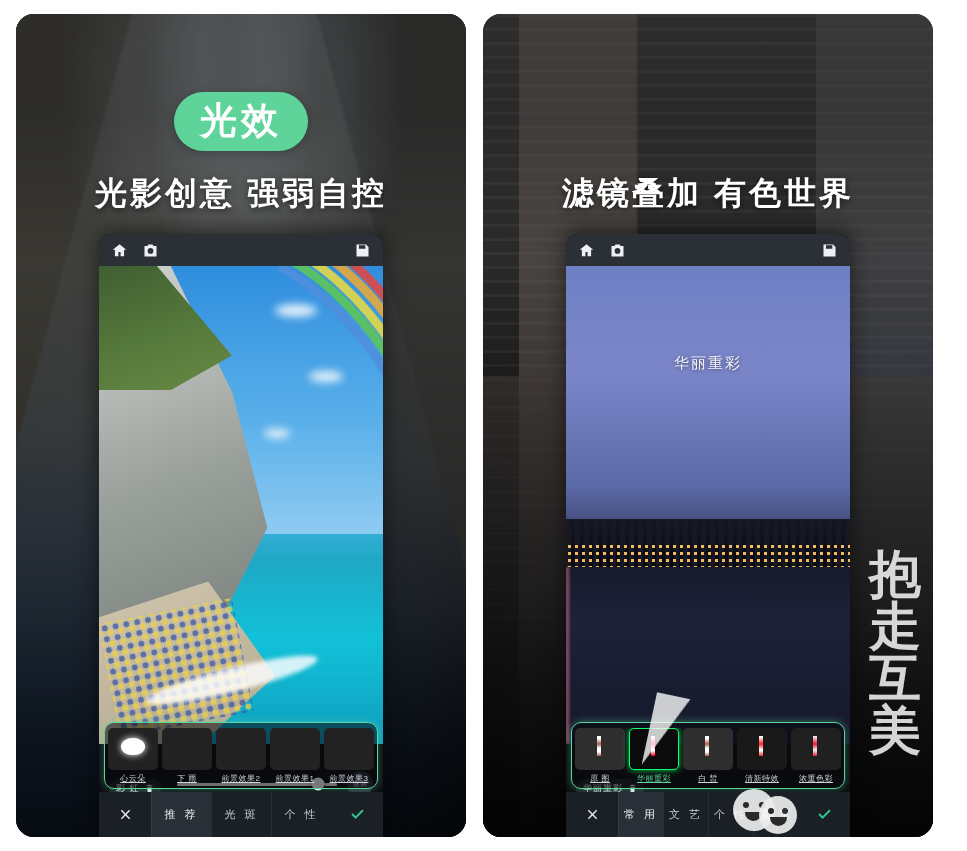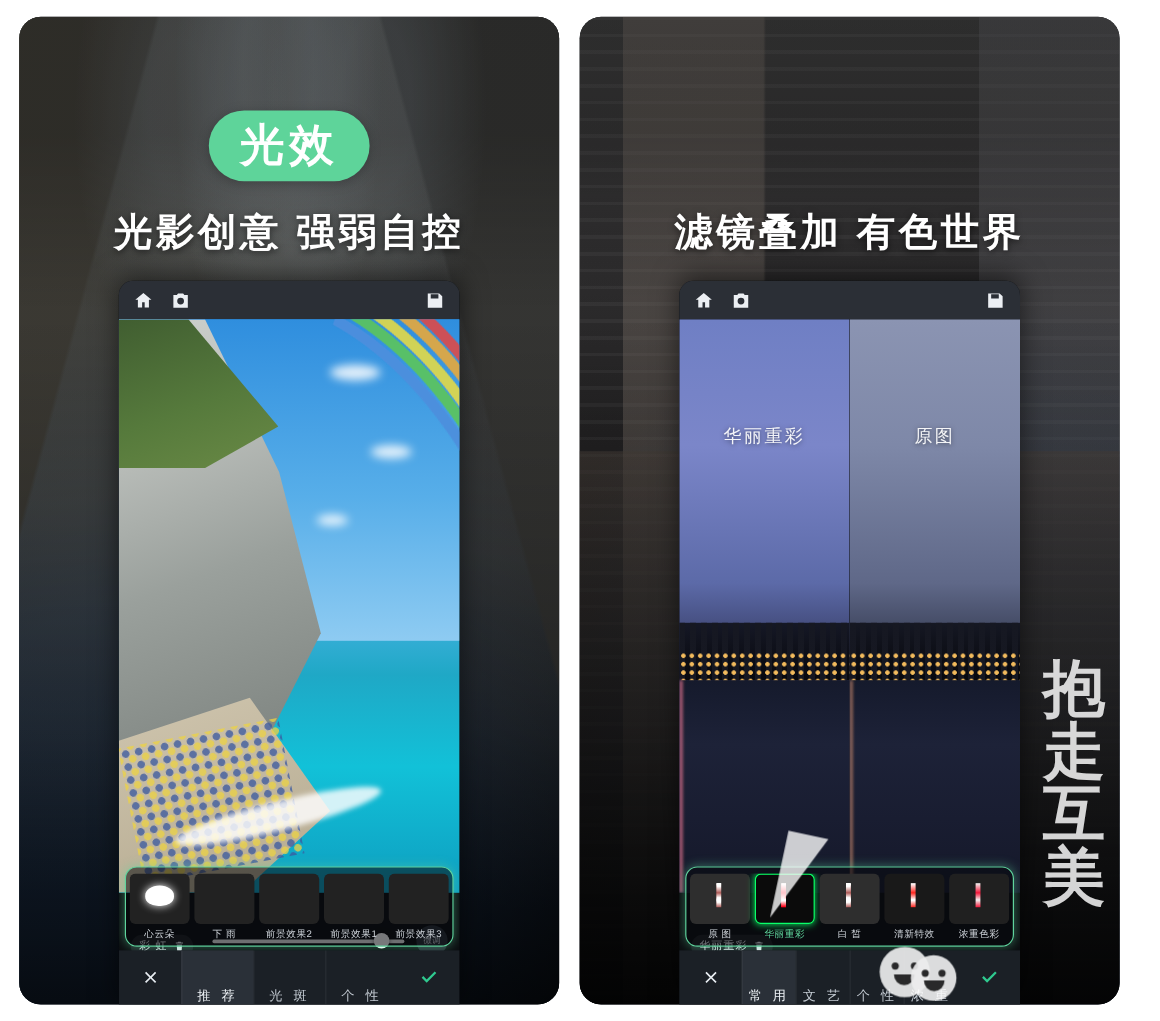--- a/index.html
+++ b/index.html
@@ -155,21 +155,21 @@
   .strip-wrap{ position:absolute; left:5px; right:5px; bottom:48px; z-index:6;
     border:1.6px solid #5fd49d; border-radius:10px; padding:5px 3px 4px;
     box-shadow:0 0 9px rgba(95,212,157,.45); background:rgba(8,10,12,.55); }
   .strip{ display:flex; gap:4px; overflow:hidden; }
   .thumb{ flex:0 0 auto; width:50px; text-align:center; }
   .thumb .tile{ width:50px; height:42px; border-radius:5px; overflow:hidden;
     position:relative; background:#222; }
   .thumb.sel .tile{ outline:1.6px solid #5fd49d; outline-offset:-1px;
     box-shadow:0 0 6px rgba(95,212,157,.8); }
   .thumb .tl{ font-size:8px; color:#cfd4da; margin-top:3px; letter-spacing:.5px;
-    white-space:nowrap; overflow:hidden; }
+    white-space:nowrap; overflow:hidden;text-decoration:underline; }
   .thumb.sel .tl{ color:#5fd49d; }
 
   
   .t-cloud{ background:linear-gradient(180deg,#cfe6f7,#eef6fc); }
   .t-cloud::after{ content:""; position:absolute; left:26%; top:24%; width:48%; height:40%;
     background:#fff; border-radius:50% 50% 46% 46%; box-shadow:0 0 7px #fff; }
   .t-rain{ background:#0c0c0e;
     background-image:repeating-linear-gradient(72deg, rgba(220,230,245,.55) 0 1px, rgba(0,0,0,0) 1px 5px); }
   .t-fg2{ background:radial-gradient(ellipse at 40% 60%, #d8c98a 0 16%, #564a22 42%, #0c0b08 100%); }
   .t-fg1{ background:linear-gradient(125deg,#e8a0a8 0 36%, #6fae5e 55%, #1a1a1a 100%); filter:blur(.4px); }
@@ -180,21 +180,21 @@
   .t-light.v2{ filter:saturate(2) contrast(1.25) hue-rotate(-8deg); }
   .t-light.v3{ filter:brightness(1.35) saturate(.45); }
   .t-light.v4{ filter:contrast(1.1) saturate(1.2); }
   .t-light.v5{ filter:saturate(1.6) hue-rotate(-12deg) brightness(.95); }
 
   
   .tabbar{ position:absolute; left:0; right:0; bottom:0; height:45px;
     background:#1b2026; display:flex; align-items:stretch; z-index:7; }
   .tb-btn{ width:52px; display:flex; align-items:center; justify-content:center; }
   .tb-btn svg{ width:17px; height:17px; }
-  .tb-tab{ flex:1; display:flex; align-items:flex-end; justify-content:center;
+  .tb-tab{ flex:1; display:flex; align-items:center; justify-content:center;
     color:#c3cad2; font-size:11px; letter-spacing:3px;
     border-left:1px solid rgba(255,255,255,.06); }
   .tb-tab.on{ background:#2a3038; color:#eef2f6; }
 
   
   .wm{ position:absolute; right:4px; bottom:24px; z-index:9; pointer-events:none;
     opacity:.92; }
   .wm-text{ position:absolute; right:6px; bottom:52px; font-size:52px; font-weight:bold;
     color:rgba(255,255,255,.9); letter-spacing:2px; line-height:1;
     font-family:Liberation Mono, monospace; }
@@ -359,28 +359,20 @@
 
       <div class="canvas cv-right">
         <div class="half warm">
           <div class="sky-a"></div>
           <div class="city"></div>
           <div class="lights"></div>
           <div class="water"></div>
           <div class="refl"></div>
           <div class="half-label">华丽重彩</div>
         </div>
-        <div class="half">
-          <div class="sky-b"></div>
-          <div class="city"></div>
-          <div class="lights"></div>
-          <div class="water"></div>
-          <div class="refl"></div>
-          <div class="half-label">原图</div>
-        </div>
       </div>
 
       <div class="chip-stack">
         <div class="chip">
           <span>华丽重彩</span>
           <svg viewBox="0 0 24 24">
               <path d="M9 2h6l1 2h4v2H4V4h4zM6 8h12l-1 14H7z"></path>
             </svg>
         </div>
         <div class="chip ok">

